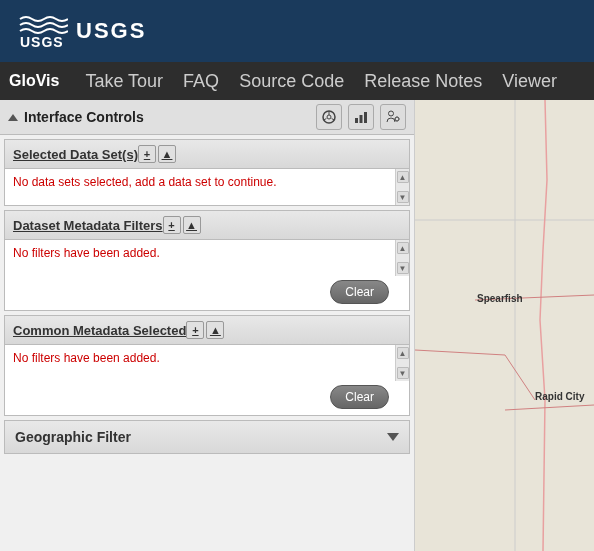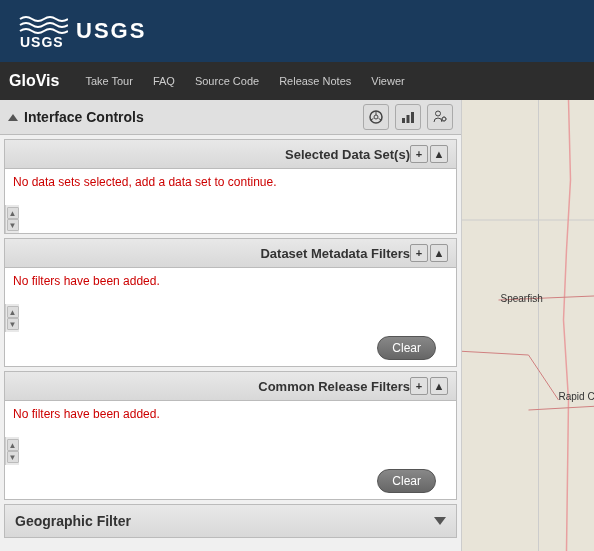--- a/index.html
+++ b/index.html
@@ -48,36 +48,36 @@
       gap: 0;
     }
     .nav-brand {
       color: #fff;
       font-size: 16px;
       font-weight: bold;
       margin-right: 16px;
     }
     .nav-link {
       color: #ccc;
-      font-size: 11px;
+      font-size: 18px;
       text-decoration: none;
       padding: 0 10px;
       cursor: pointer;
     }
 
     
     .main-layout {
       display: flex;
       height: calc(551px - 62px - 38px);
       position: relative;
     }
 
     
     .left-panel {
-      width: 462px;
+      width: 415px;
       background: #f0f0f0;
       display: flex;
       flex-direction: column;
       overflow: hidden;
       border-right: 1px solid #ccc;
     }
 
     
     .interface-controls-header {
       background: #e0e0e0;
@@ -124,24 +124,25 @@
       background: #fff;
       margin: 4px 4px 0 4px;
       border: 1px solid #bbb;
     }
     .section-header {
       background: linear-gradient(to bottom, #e8e8e8, #d8d8d8);
       border-bottom: 1px solid #bbb;
       padding: 5px 8px;
       display: flex;
       align-items: center;
-      justify-content: flex-end;
+      justify-content: flex-start;
       font-weight: bold;
       font-size: 13px;
       color: #333;
+      text-decoration: underline;
     }
     .section-header-left {
       font-weight: bold;
     }
     .section-header-right {
       display: flex;
       align-items: center;
       gap: 2px;
     }
     .small-btn {
@@ -155,21 +156,20 @@
       font-size: 11px;
       color: #333;
       border-radius: 2px;
     }
     .section-body-text {
       color: #cc0000;
       font-style: normal;
     }
     .section-with-scroll {
       display: flex;
-      flex-direction: column;
     }
     .section-content {
       flex: 1;
       padding: 6px 8px;
       font-size: 12px;
       min-height: 36px;
     }
     .scroll-bar-area {
       width: 14px;
       background: #e8e8e8;
@@ -229,20 +229,21 @@
       border-right: 6px solid transparent;
       border-top: 8px solid #555;
     }
 
     
     .map-area {
       flex: 1;
       background: #be185d;
       position: relative;
       overflow: hidden;
+      font-weight: bold;
     }
 
     
     .map-svg {
       width: 100%;
       height: 100%;
     }
   </style>
 </head>
 <body>
@@ -350,21 +351,21 @@
           <div class="scroll-arrow" style="margin-top:auto;">▼</div>
         </div>
       </div>
       <div class="clear-row">
         <button class="clear-btn">Clear</button>
       </div>
     </div>
 
     <div class="section">
       <div class="section-header">
-        <span class="section-header-left">Common Release Filters</span>
+        <span class="section-header-left">Common Metadata Selected</span>
         <div class="section-header-right">
           <div class="small-btn">+</div>
           <div class="small-btn">▲</div>
         </div>
       </div>
       <div class="section-with-scroll">
         <div class="section-content">
           <span style="color:#cc0000; font-size:12px;">No filters have been added.</span>
         </div>
         <div class="scroll-bar-area">

